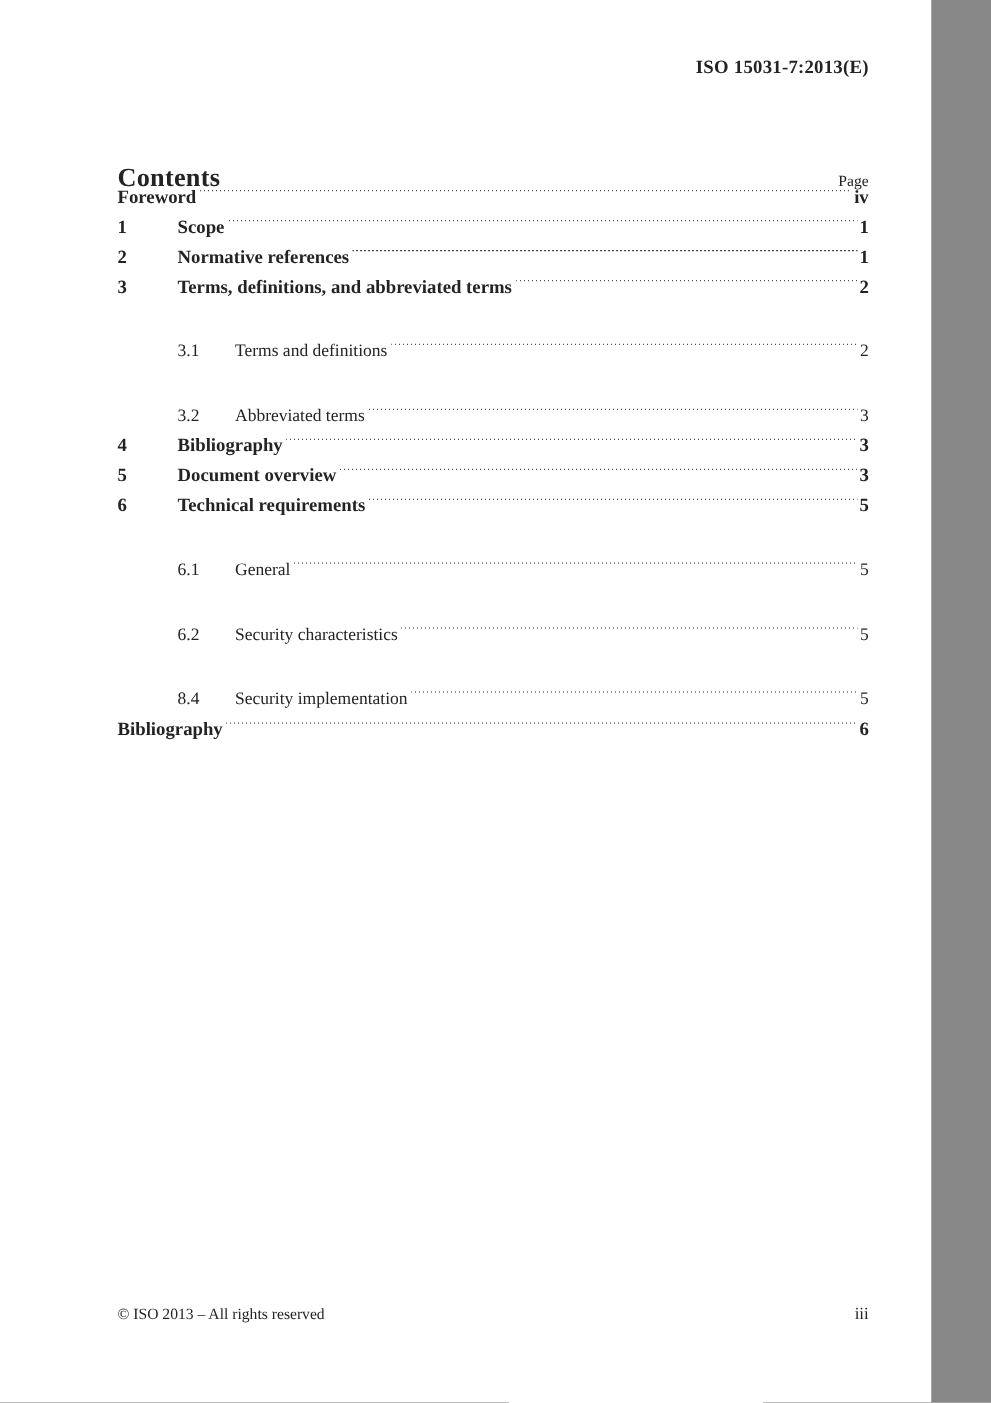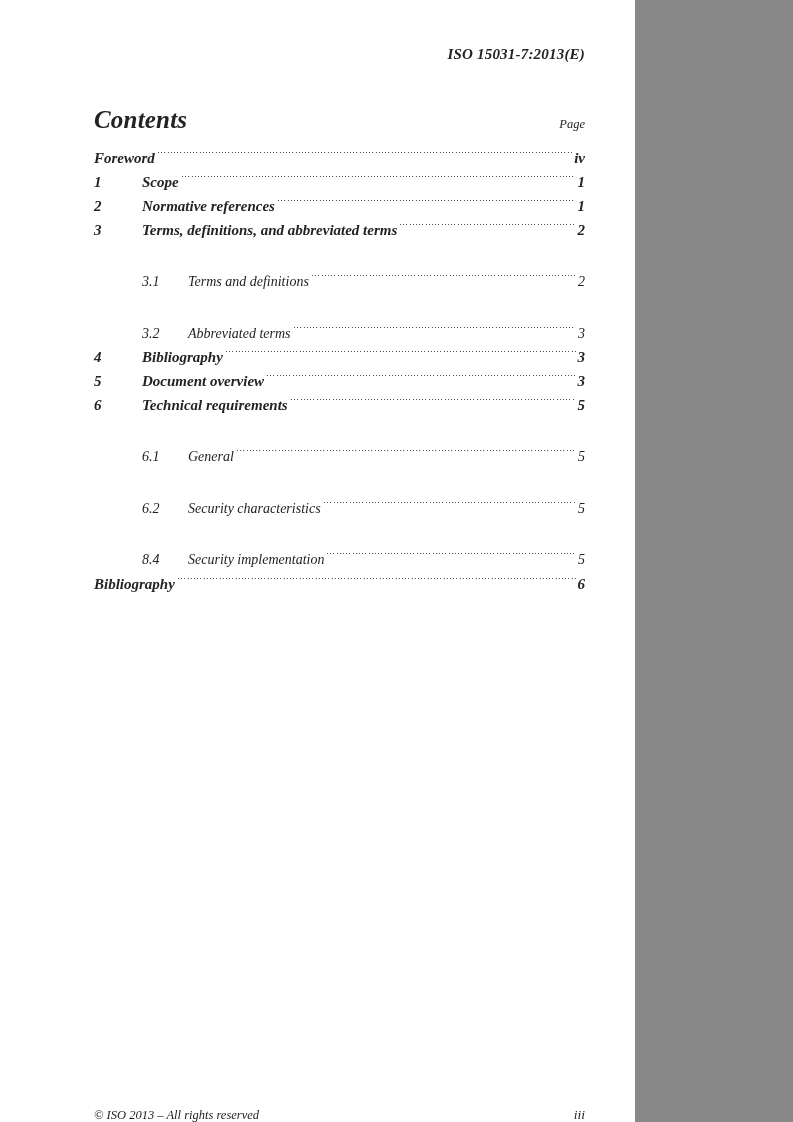--- a/index.html
+++ b/index.html
@@ -1,25 +1,24 @@
 <!DOCTYPE html>
 <html><head>
 <meta charset="utf-8">
 <style>
   * { margin: 0; padding: 0; box-sizing: border-box; }
   html, body { background: #888; }
   body { width: 793px; margin: 0 auto; font-family: "Liberation Serif", "DejaVu Serif", serif; }
   .page {
     position: relative;
-    width: 635px;
+    width: 745px;
     height: 1122px;
     background: #ffffff;
     color: #232323;
     overflow: hidden;
-    font-style: italic;
   }
   .doc-ref {
     position: absolute;
     top: 46px;
     left: 94px;
     right: 50px;
     text-align: right;
     font-weight: bold;
     font-size: 15px;
     letter-spacing: 0.2px;
@@ -27,23 +26,24 @@
   .contents-header {
     position: absolute;
     top: 106px;
     left: 94px;
     right: 50px;
     display: flex;
     justify-content: space-between;
     align-items: baseline;
   }
   .contents-title {
-    font-size: 25px;
+    font-size: 21px;
     font-weight: bold;
     letter-spacing: 0.2px;
+    margin-top: 24px;
   }
   .page-label {
     font-size: 12.5px;
   }
   .toc {
     position: absolute;
     top: 151px;
     left: 94px;
     right: 50px;
   }
@@ -78,21 +78,21 @@
     height: 2px;
     margin: 0 2px 0 3px;
     background-image: repeating-linear-gradient(to right, #4d4d4d 0px, #4d4d4d 1px, transparent 1px, transparent 3.2px);
     background-position: left bottom;
     background-size: auto 1px;
     background-repeat: repeat-x;
   }
   .toc-page { flex: 0 0 auto; }
   .footer {
     position: absolute;
-    top: 1107px;
+    top: 1043px;
     left: 94px;
     right: 50px;
     display: flex;
     justify-content: space-between;
     align-items: center;
   }
   .footer-copyright { font-size: 12.5px; }
   .footer-page-num { font-size: 13.5px; }
 </style>
 </head>

